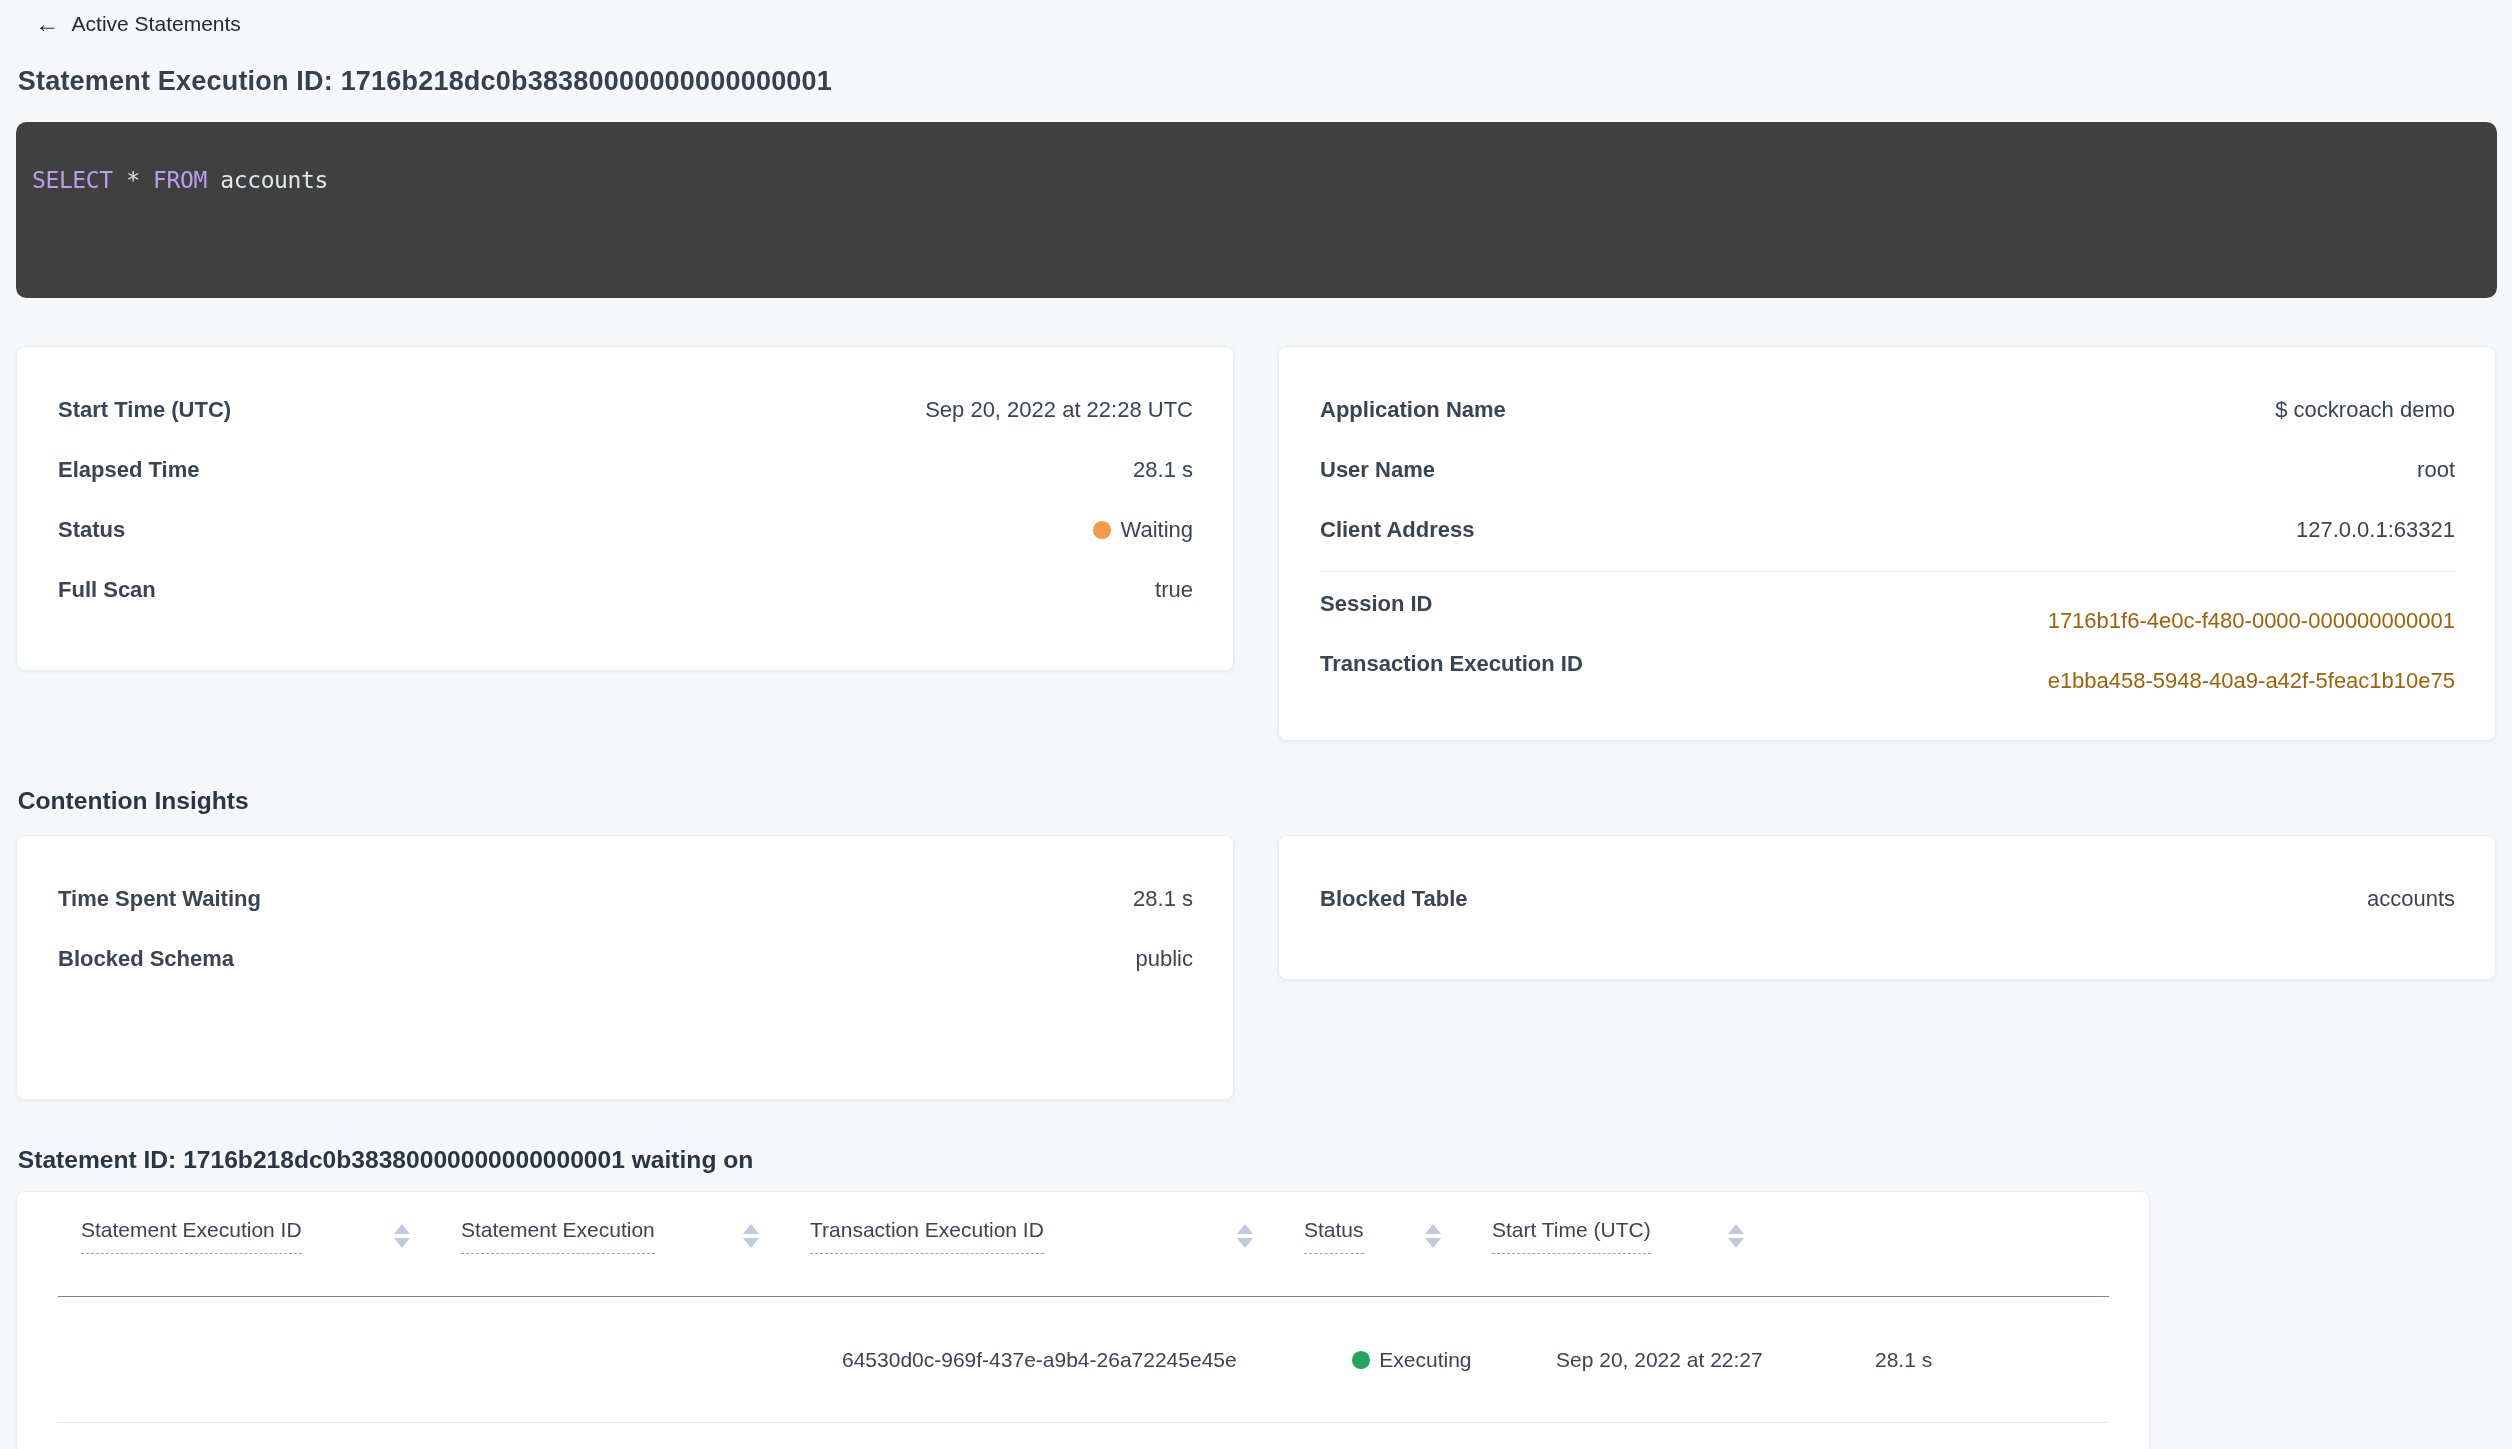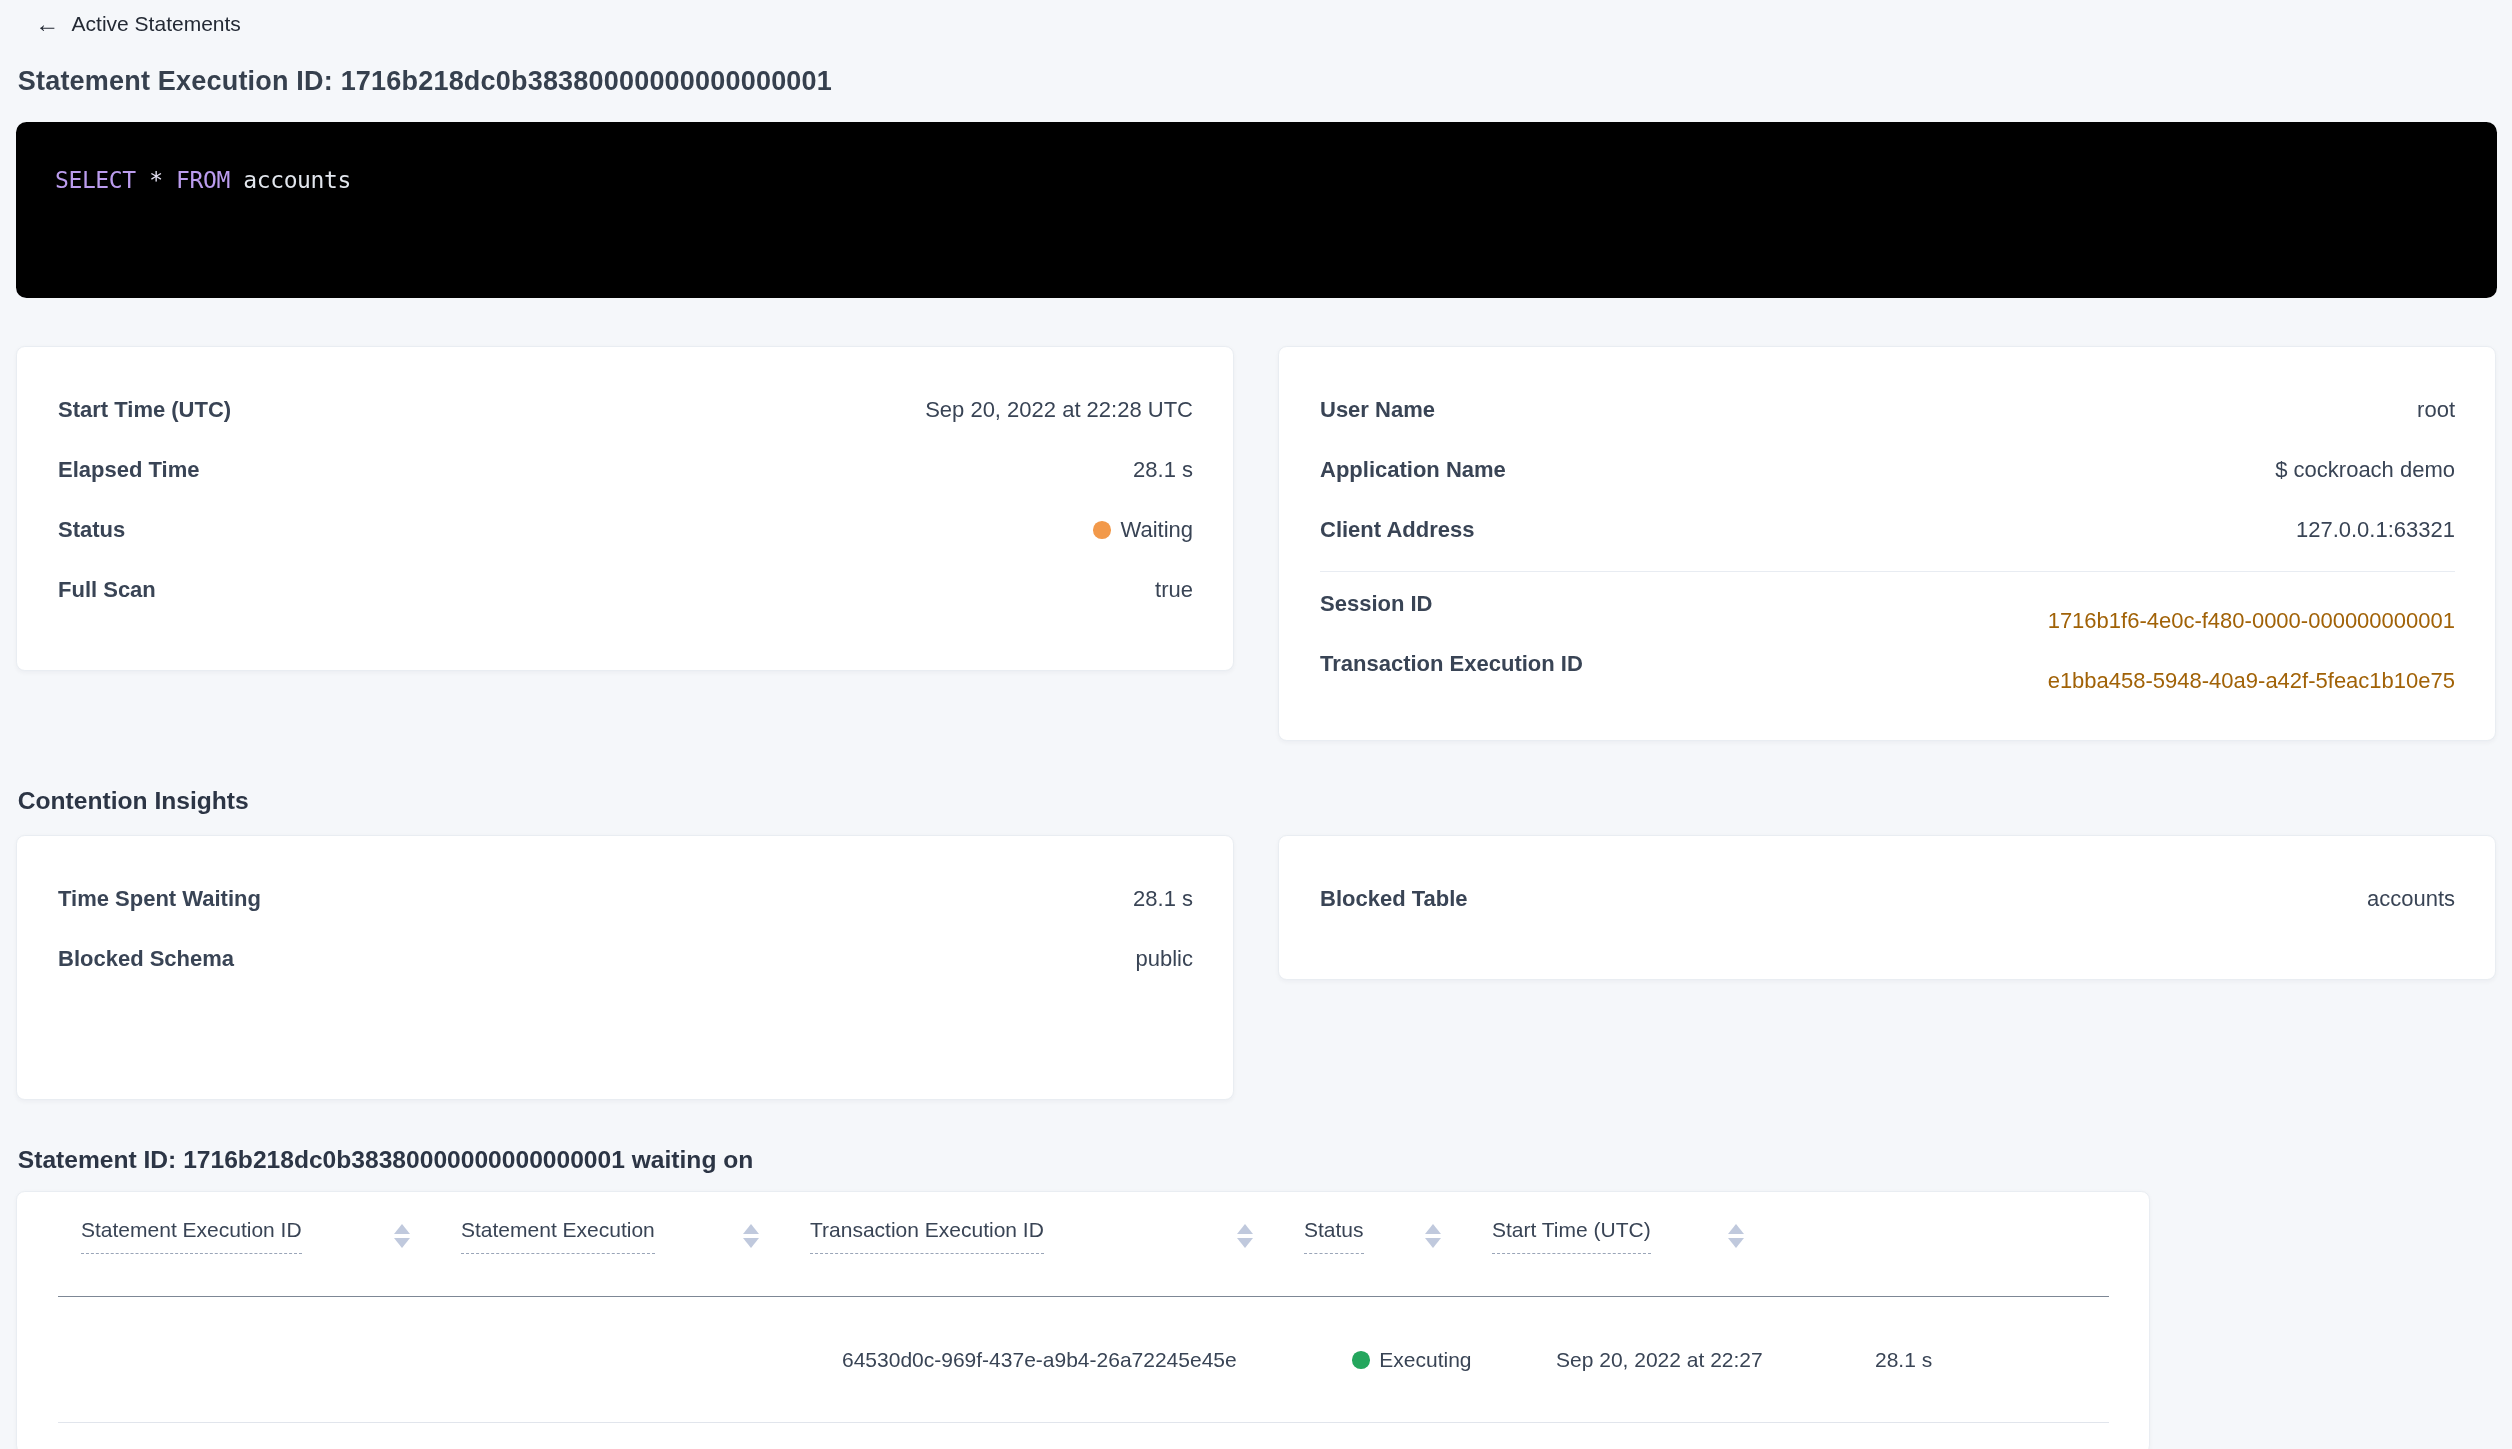--- a/index.html
+++ b/index.html
@@ -21,22 +21,22 @@
 
   
   h1.page-title {
     margin: 30px 0 0 1.8px; font-size: 27px; font-weight: 700; color: #36404e;
     letter-spacing: 0.2px;
   }
 
   
   .sqlbox {
     margin-top: 24.6px; width: 2481px; height: 176px;
-    background: #000000; border-radius: 10.5px;
-    padding: 45px 39px; 
+    background: #404040; border-radius: 10.5px;
+    padding: 45px 16px; 
   }
   .sqlbox code {
     font-family: "DejaVu Sans Mono", monospace;
     font-size: 23px; letter-spacing: -0.4px;
   }
   .kw { color: #bb9cee; }
   .star { color: #e3e0f2; }
   .ident { color: #e2e6ed; }
 
   
@@ -139,26 +139,26 @@
         </span>
       </div>
       <div class="kv-row">
         <span class="kv-label">Full Scan</span>
         <span class="kv-value">true</span>
       </div>
     </div>
 
     <div class="card w-half h-info-right">
       <div class="kv-row">
+        <span class="kv-label">Application Name</span>
+        <span class="kv-value">$ cockroach demo</span>
+      </div>
+      <div class="kv-row">
         <span class="kv-label">User Name</span>
         <span class="kv-value">root</span>
-      </div>
-      <div class="kv-row">
-        <span class="kv-label">Application Name</span>
-        <span class="kv-value">$ cockroach demo</span>
       </div>
       <div class="kv-row">
         <span class="kv-label">Client Address</span>
         <span class="kv-value">127.0.0.1:63321</span>
       </div>
       <div class="card-divider"></div>
       <div class="kv-row">
         <span class="kv-label">Session ID</span>
         <span class="kv-value link">1716b1f6-4e0c-f480-0000-000000000001</span>
       </div>

